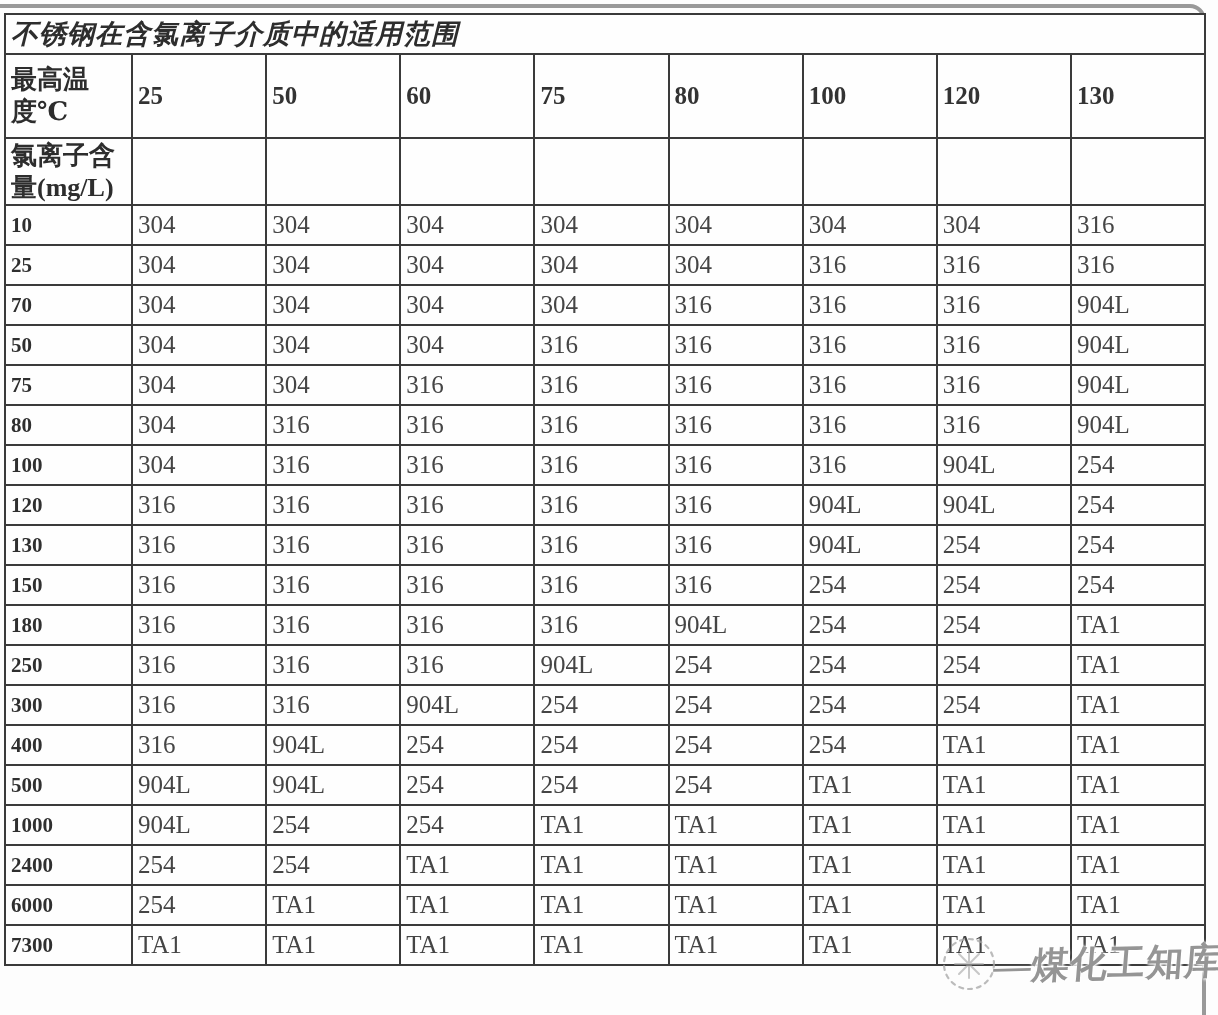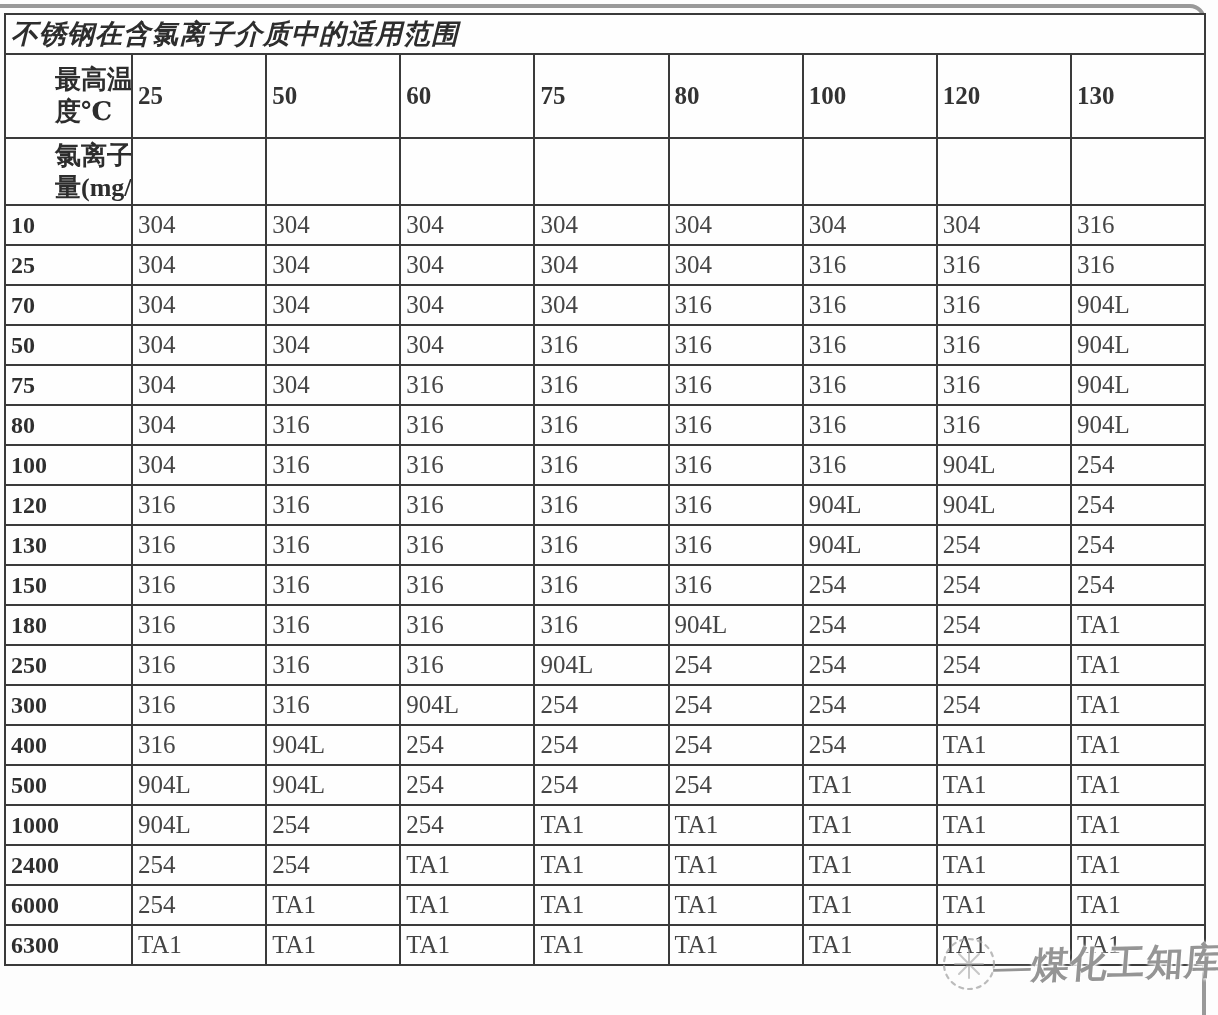--- a/index.html
+++ b/index.html
@@ -51,32 +51,32 @@
     letter-spacing: 1px;
     font-style: italic;
   }
   .hdr-label {
     font-weight: bold;
     font-size: 26px;
     color: #2d2d2d;
     line-height: 1.22;
     vertical-align: middle;
   }
-  .hdr-label .wrapbox { display: inline-block; width: 86px; margin-left: 44px; }
+  .hdr-label .wrapbox { display: inline-block; width: 86px; }
   .hdr-label2 .wrapbox { display: inline-block; width: 118px; }
   .temp-row th { height: 80px; }
   .chl-row th { height: 60px; }
   .temp-cell {
     font-weight: bold;
     font-size: 25px;
     color: #333333;
   }
   .row-header {
     font-weight: bold;
-    font-size: 24px;
+    font-size: 21px;
     color: #2f2f2f;
     height: 36px;
   }
   .data-cell {
     font-weight: normal;
     font-size: 25px;
     color: #454545;
     height: 36px;
   }
   
@@ -346,21 +346,21 @@
         <td class="data-cell">254</td>
         <td class="data-cell">TA1</td>
         <td class="data-cell">TA1</td>
         <td class="data-cell">TA1</td>
         <td class="data-cell">TA1</td>
         <td class="data-cell">TA1</td>
         <td class="data-cell">TA1</td>
         <td class="data-cell">TA1</td>
       </tr>
       <tr>
-        <th class="row-header">6300</th>
+        <th class="row-header">7300</th>
         <td class="data-cell">TA1</td>
         <td class="data-cell">TA1</td>
         <td class="data-cell">TA1</td>
         <td class="data-cell">TA1</td>
         <td class="data-cell">TA1</td>
         <td class="data-cell">TA1</td>
         <td class="data-cell">TA1</td>
         <td class="data-cell">TA1</td>
       </tr>
     </tbody>

